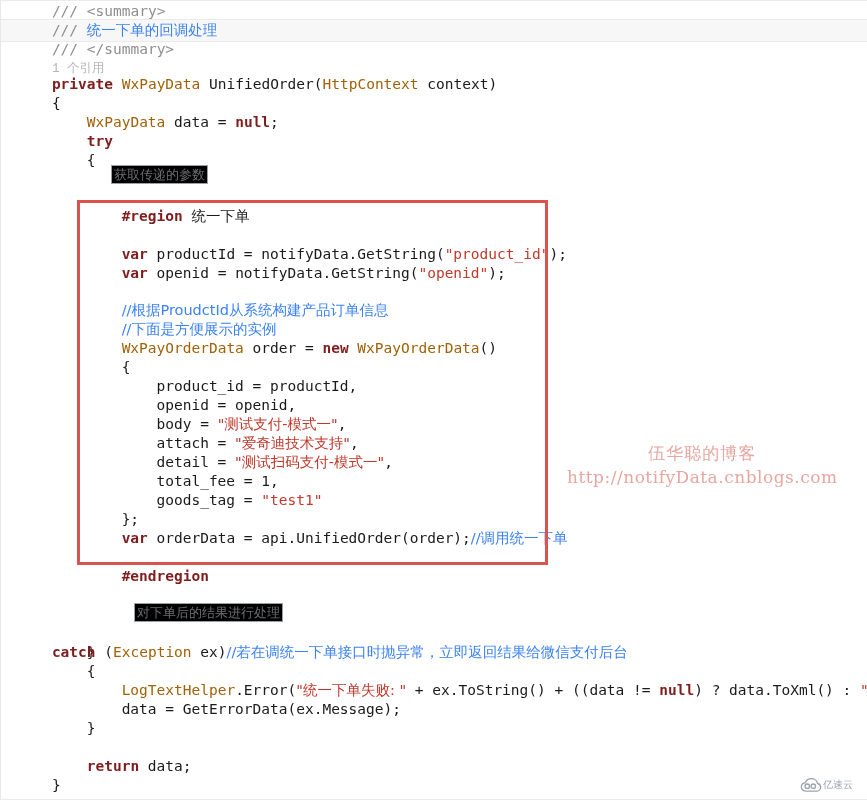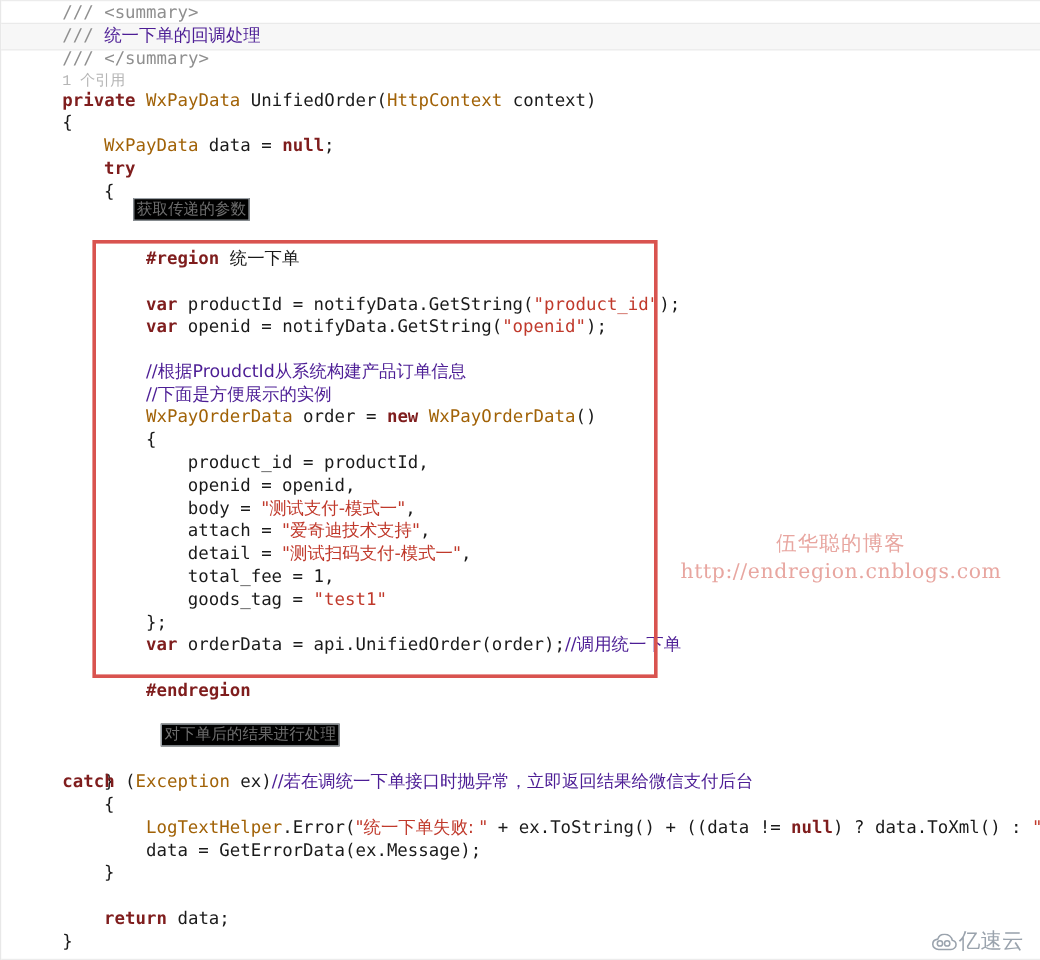--- a/index.html
+++ b/index.html
@@ -52,21 +52,21 @@
     left: 0;
     white-space: pre;
     height: 19.2px;
     line-height: 19.2px;
   }
 
   
   .kw      { color: #7f1d1d; font-weight: bold; }          
   .type    { color: #a16207; }          
   .str     { color: #c0392b; }          
-  .cmt     { color: #4c1d95; margin-top: 36px; }          
+  .cmt     { color: #3b82f6; margin-top: 36px; }          
   .xmlcmt  { color: #8f8f8f; }          
   .plain   { color: #1a1a1a; }
   .refcount{ color: #b5b5b5; font-size: 12.5px;
              font-family: Liberation Mono, monospace; text-align: center; }
   .cjk     { font-family: "DejaVu Sans", "Liberation Sans", sans-serif; }
 
   
   .region-chip {
     position: absolute;
     border: 1px solid #9aa0a6;
@@ -115,21 +115,21 @@
   
   #site-logo {
     position: absolute;
     right: 14px;
     bottom: 6px;
     display: flex;
     align-items: center;
     gap: 1px;
     color: #9aa3ad;
     font-family: "DejaVu Sans", "Liberation Sans", sans-serif;
-    font-size: 18px;
+    font-size: 10px;
     line-height: 18px;
   }
   #site-logo svg { display: block; }
 
   
   .edge-top    { position:absolute; left:0; right:0; top:0;    height:1px; background:#ececec; }
   .edge-bottom { position:absolute; left:0; right:0; bottom:0; height:1px; background:#ececec; }
 </style>
 </head>
 <body>
@@ -145,21 +145,21 @@
 
   <div id="regions">
       <div class="region-chip" style="left: 110px; top: 165px;">获取传递的参数</div>
       <div class="region-chip" style="left: 133px; top: 603px;">对下单后的结果进行处理</div>
     </div>
 
   <div id="red-box" style="left: 76px; top: 200px; width: 471px; height: 365px; border-color: rgb(217, 83, 79);"></div>
 
   <div id="watermark" style="left: 566px; top: 441px;">
     <span class="wm-name">伍华聪的博客</span>
-    <span class="wm-url">http://endregion.cnblogs.com</span>
+    <span class="wm-url">http://notifyData.cnblogs.com</span>
   </div>
 
   <div id="site-logo">
     <span>
       <svg width="22" height="15" viewBox="0 0 22 15" aria-hidden="true">
         <path d="M6.2 13.2c-2.7 0-4.9-1.9-4.9-4.3 0-2.2 1.8-4 4.2-4.3C6.2 2.2 8.6 0.6 11.4 0.6c3.1 0 5.7 2.1 6.1 4.9 1.9 0.4 3.2 1.9 3.2 3.7 0 2.2-1.9 4-4.3 4z" fill="none" stroke="#9aa3ad" stroke-width="1.3"></path>
         <circle cx="7.3" cy="8.2" r="2.2" fill="none" stroke="#9aa3ad" stroke-width="1.3"></circle>
         <circle cx="13.3" cy="8.2" r="2.2" fill="none" stroke="#9aa3ad" stroke-width="1.3"></circle>
       </svg>
     </span>

